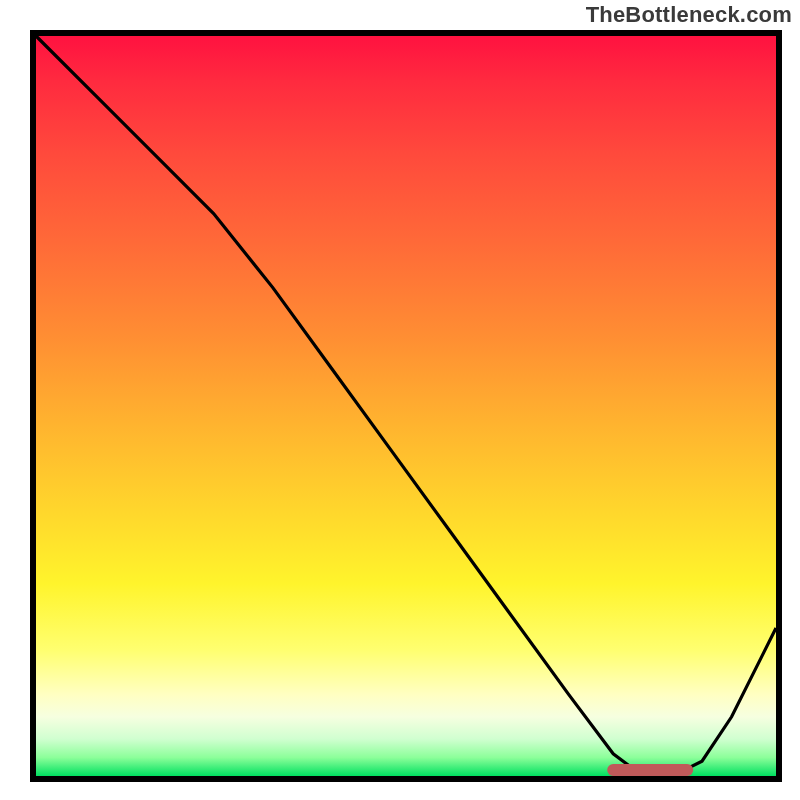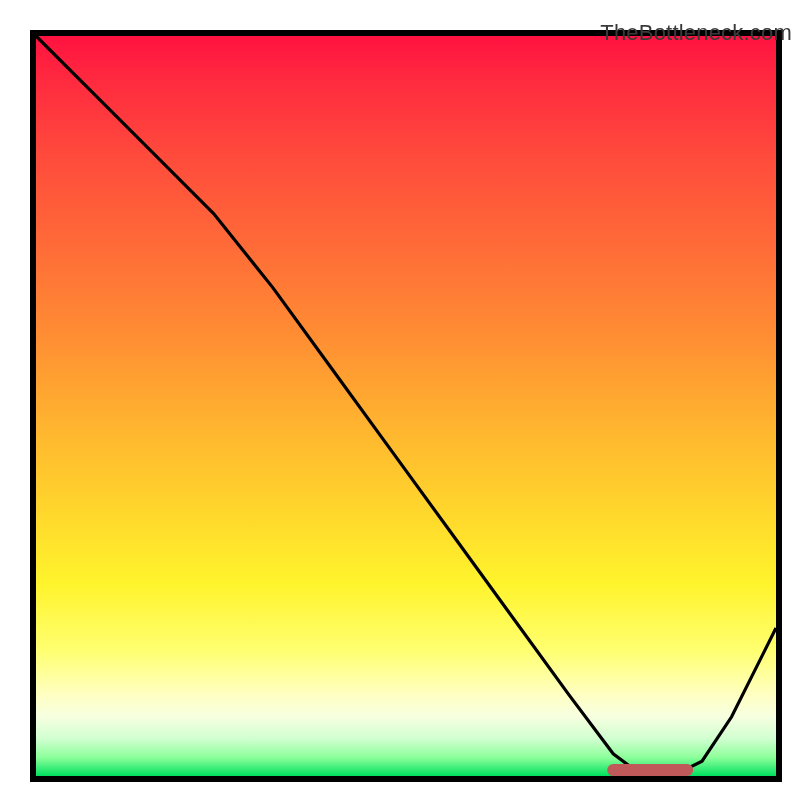--- a/index.html
+++ b/index.html
@@ -11,24 +11,24 @@
     font-family: Arial, Helvetica, sans-serif;
     overflow: hidden;
   }
   .container {
     position: relative;
     width: 800px;
     height: 800px;
   }
   .watermark {
     position: absolute;
-    top: 20px;
+    top: 2px;
     right: 8px;
     font-size: 22px;
-    font-weight: 400;
+    font-weight: 700;
     color: #3a3a3a;
     letter-spacing: 0.2px;
     z-index: 10;
   }
   .plot-area {
     position: absolute;
     left: 30px;
     top: 30px;
     width: 740px;
     height: 740px;

